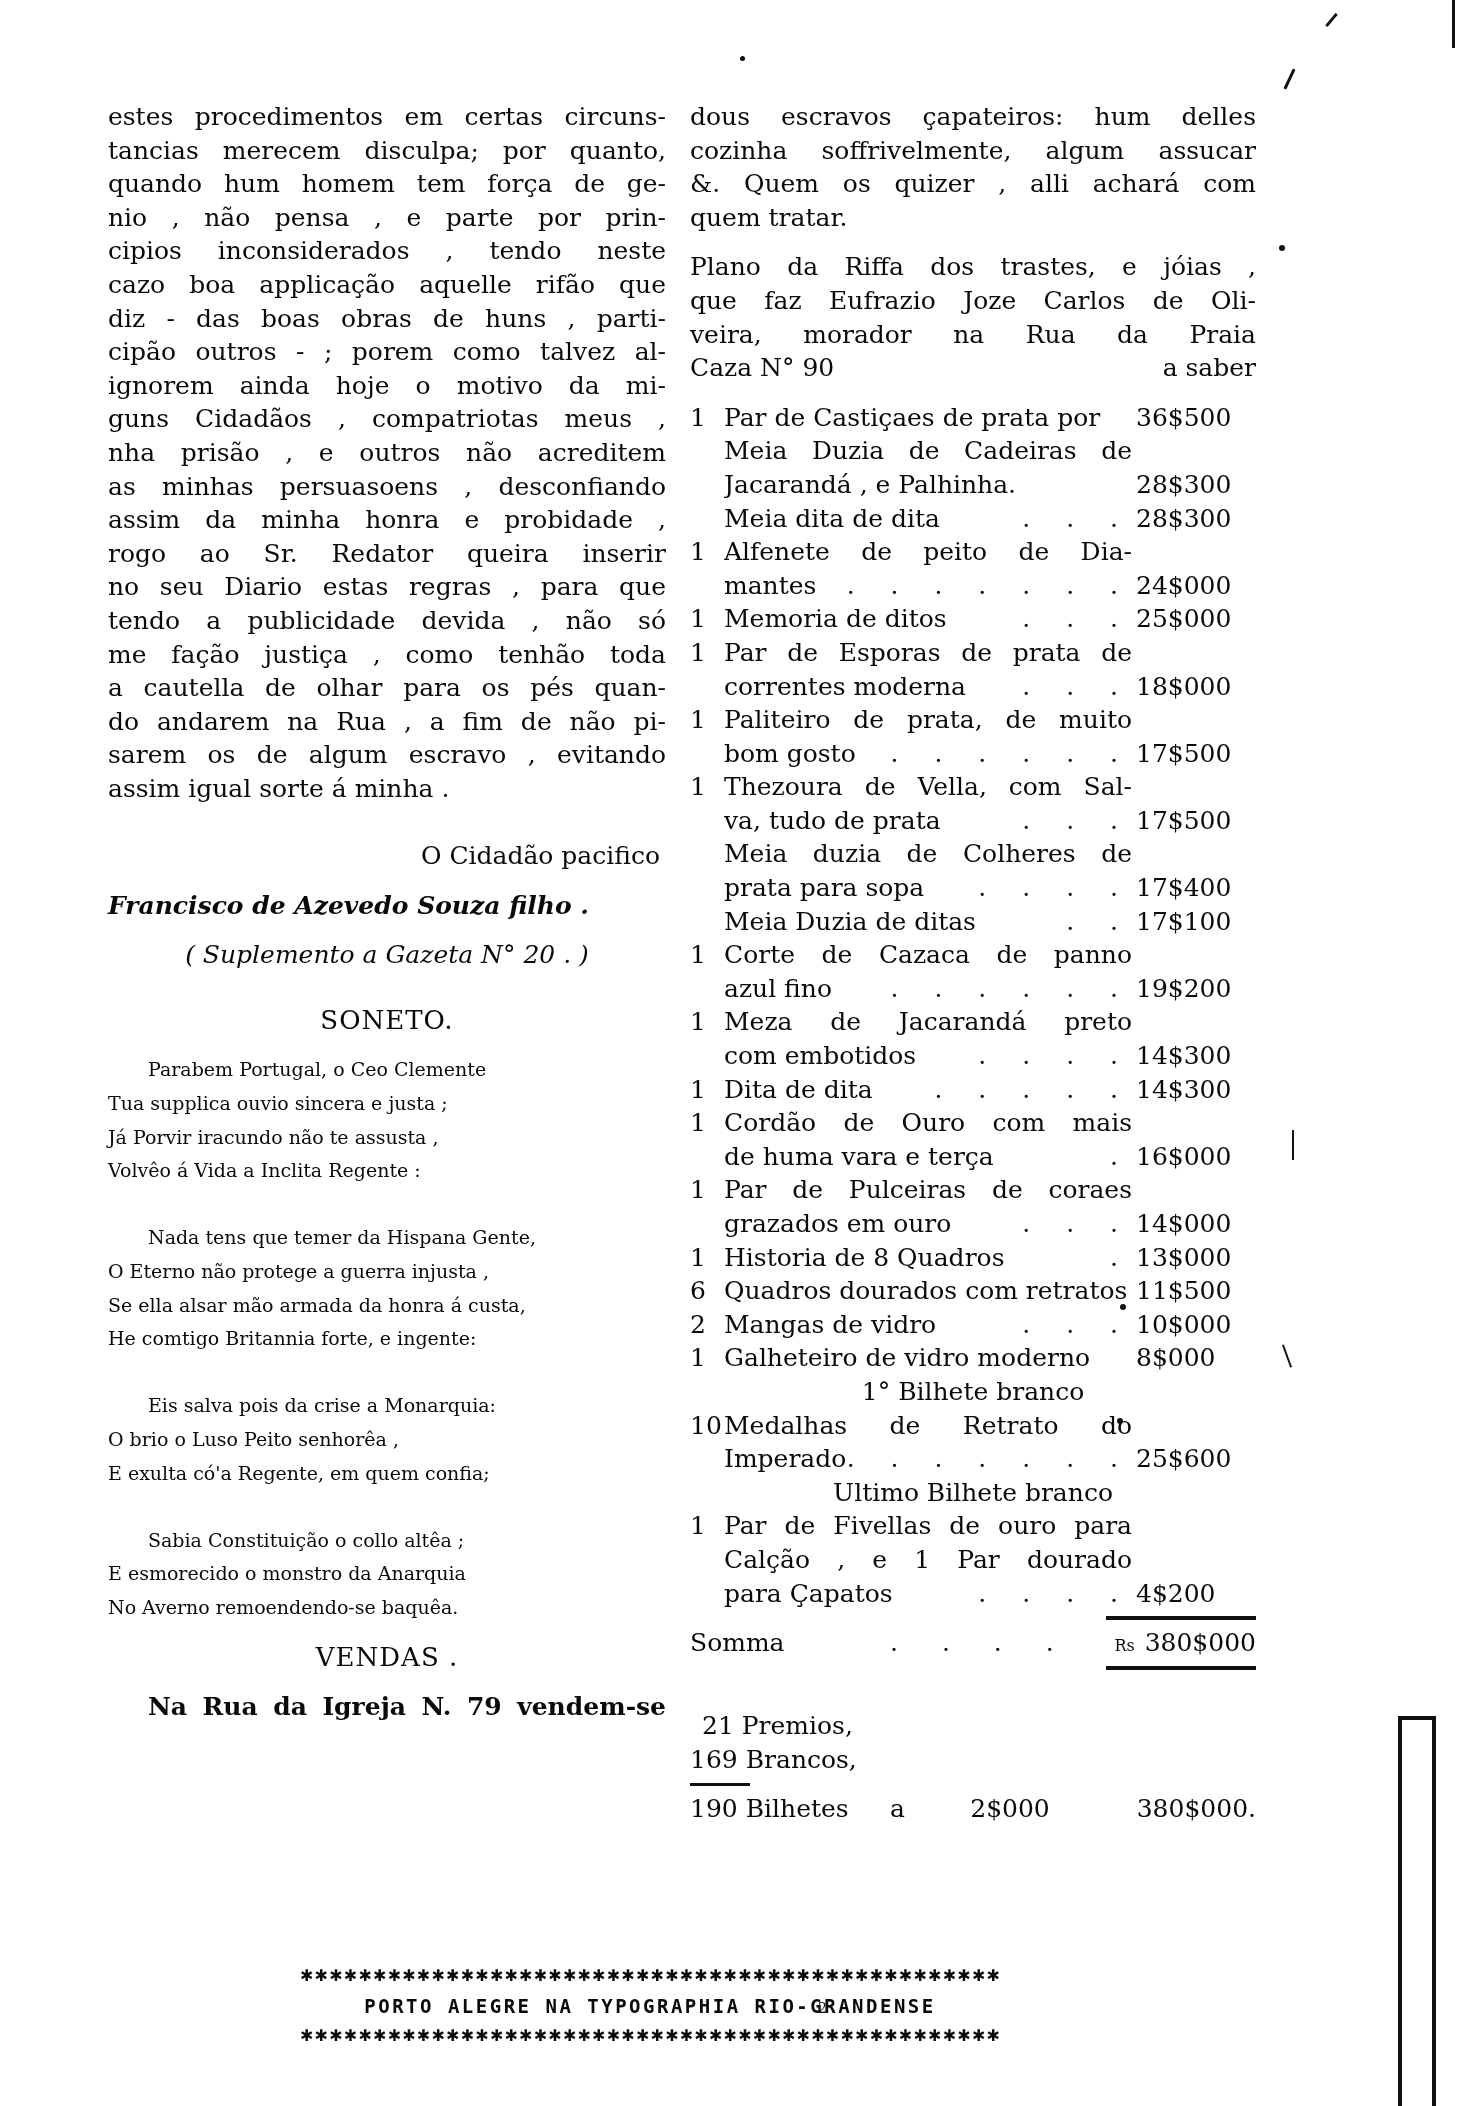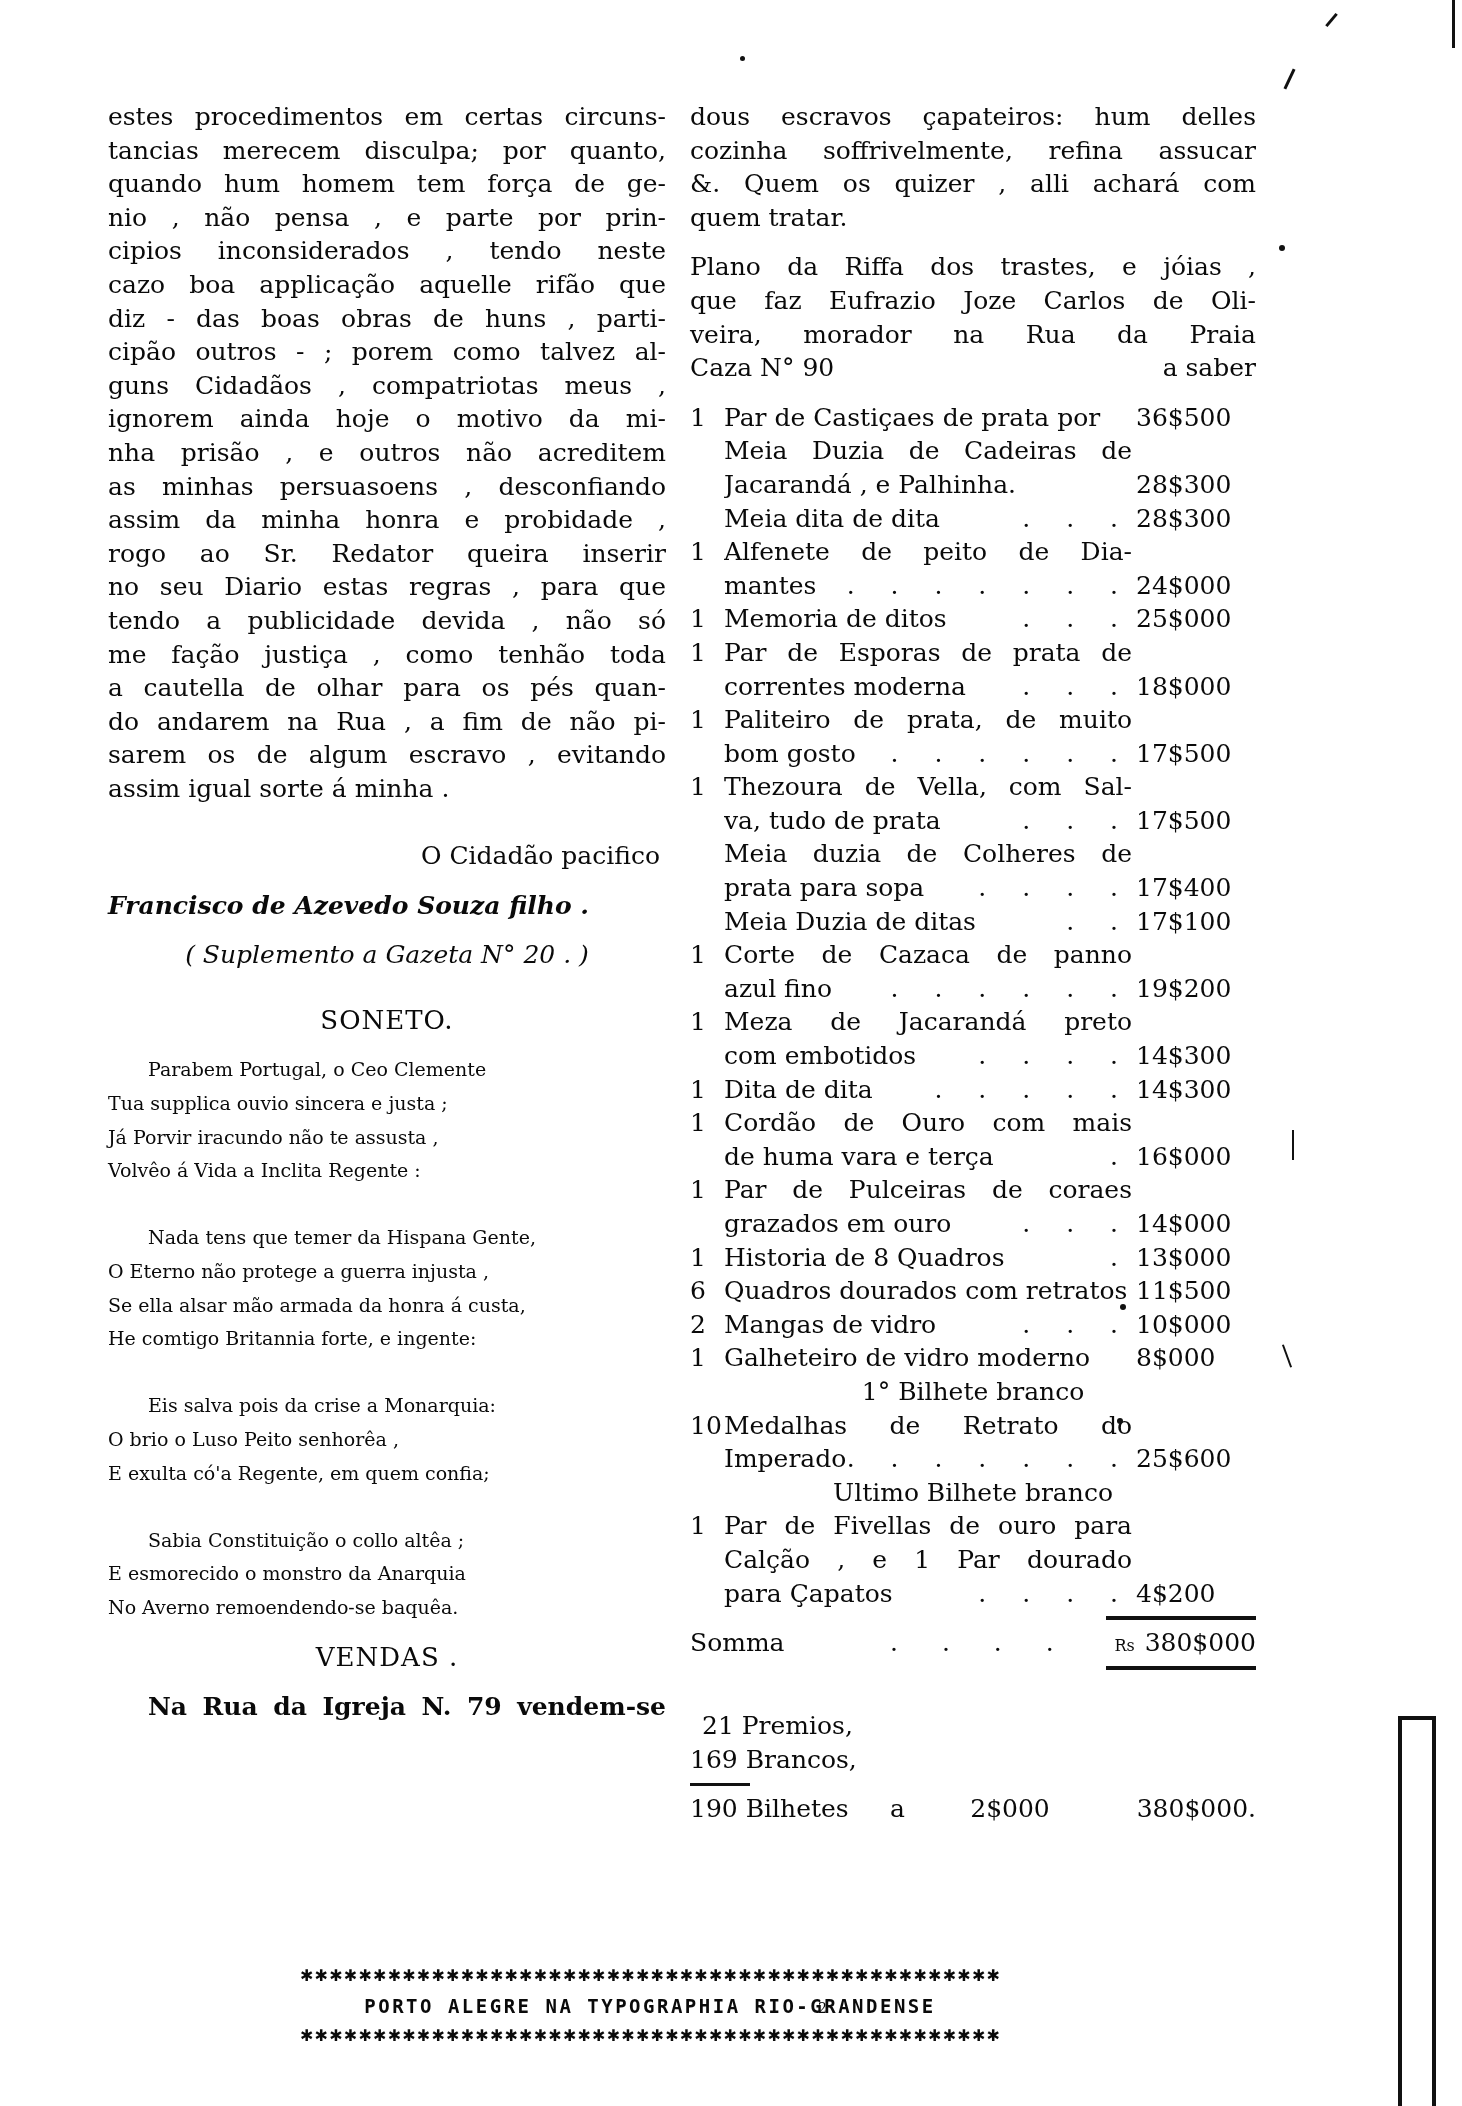--- a/index.html
+++ b/index.html
@@ -47,22 +47,22 @@
 <div id="left" class="col">
   <div id="article">
       <div class="line just">estes procedimentos em certas circuns-</div>
       <div class="line just">tancias merecem disculpa; por quanto,</div>
       <div class="line just">quando hum homem tem força de ge-</div>
       <div class="line just">nio , não pensa , e parte por prin-</div>
       <div class="line just">cipios inconsiderados , tendo neste</div>
       <div class="line just">cazo boa applicação aquelle rifão que</div>
       <div class="line just">diz - das boas obras de huns , parti-</div>
       <div class="line just">cipão outros - ; porem como talvez al-</div>
+      <div class="line just">ignorem ainda hoje o motivo da mi-</div>
       <div class="line just">guns Cidadãos , compatriotas meus ,</div>
-      <div class="line just">ignorem ainda hoje o motivo da mi-</div>
       <div class="line just">nha prisão , e outros não acreditem</div>
       <div class="line just">as minhas persuasoens , desconfiando</div>
       <div class="line just">assim da minha honra e probidade ,</div>
       <div class="line just">rogo ao Sr. Redator queira inserir</div>
       <div class="line just">no seu Diario estas regras , para que</div>
       <div class="line just">tendo a publicidade devida , não só</div>
       <div class="line just">me fação justiça , como tenhão toda</div>
       <div class="line just">a cautella de olhar para os pés quan-</div>
       <div class="line just">do andarem na Rua , a fim de não pi-</div>
       <div class="line just">sarem os de algum escravo , evitando</div>
@@ -107,21 +107,21 @@
     </div>
   <div class="gap-half"></div>
   <div class="line heading">VENDAS .</div>
   <div class="gap-half"></div>
   <div class="line just indent b">Na Rua da Igreja N. 79 vendem-se</div>
 </div>
 
 <div id="right" class="col">
   <div id="salescont">
       <div class="line just">dous escravos çapateiros: hum delles</div>
-      <div class="line just">cozinha soffrivelmente, refina assucar</div>
+      <div class="line just">cozinha soffrivelmente, algum assucar</div>
       <div class="line just">&amp;. Quem os quizer , alli achará com</div>
       <div class="line">quem tratar.</div>
     </div>
   <div class="gap-half"></div>
   <div id="raffleintro">
       <div class="line just">Plano da Riffa dos trastes, e jóias ,</div>
       <div class="line just">que faz Eufrazio Joze Carlos de Oli-</div>
       <div class="line just">veira, morador na Rua da Praia</div>
     </div>
   <div class="line" style="display:flex;justify-content:space-between">

